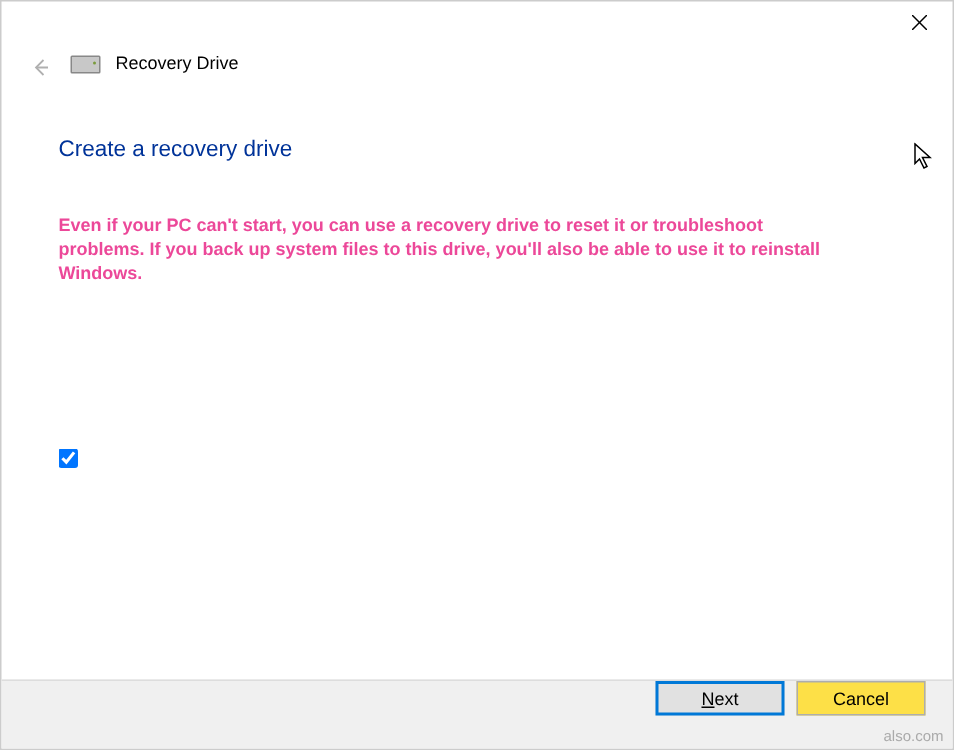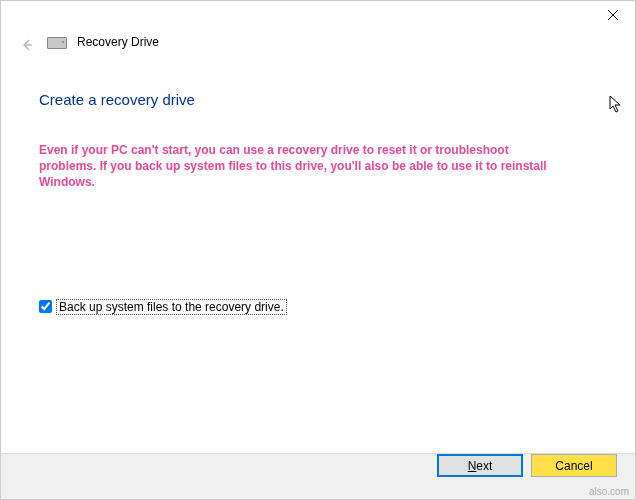--- a/index.html
+++ b/index.html
@@ -161,21 +161,20 @@
   <span class="drive-icon"></span>
   <span class="window-title">Recovery Drive</span>
 </div>
 
 <div class="content">
   <h1 class="page-heading">Create a recovery drive</h1>
   <p class="body-text">Even if your PC can't start, you can use a recovery drive to reset it or troubleshoot problems. If you back up system files to this drive, you'll also be able to use it to reinstall Windows.</p>
 
   <div class="checkbox-row">
     <input type="checkbox" checked="" style="">
-    <span class="checkbox-label">Back up system files to the recovery drive.</span>
   </div>
 </div>
 
 <svg class="cursor" viewBox="0 0 14 20">
   <path d="M1 1 L1 14 L4 11 L7 17 L9 16 L6 10 L11 10 Z" fill="#fff" stroke="#000" stroke-width="1"></path>
 </svg>
 
 <div class="footer">
   <button class="btn primary"><span class="ul">N</span><span>ext</span></button>
   <button class="btn">Cancel</button>

